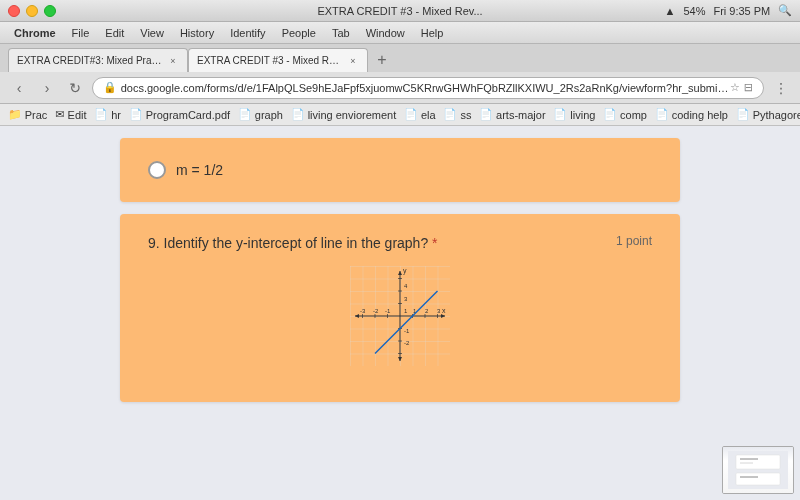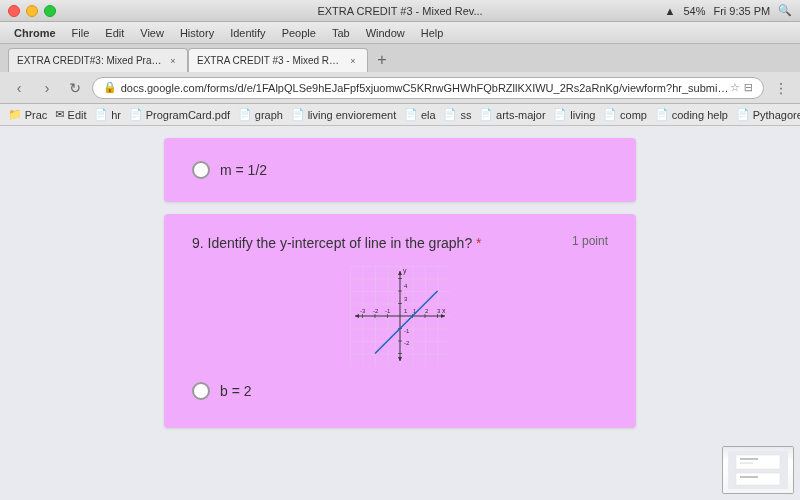--- a/index.html
+++ b/index.html
@@ -101,23 +101,23 @@
 
     
     .page-content {
       background: #e8eaf0;
       height: calc(500px - 22px - 22px - 28px - 32px - 22px);
       overflow-y: auto;
       padding: 0 0 10px 0;
     }
 
     .question-card {
-      background: #f0abfc;
+      background: #fdba74;
       margin: 12px auto;
-      width: 472px;
+      width: 560px;
       border-radius: 4px;
       padding: 20px 28px;
       box-shadow: 0 1px 3px rgba(0,0,0,0.1);
     }
 
     .question-header {
       display: flex;
       justify-content: space-between;
       align-items: flex-start;
       margin-bottom: 12px;
@@ -323,24 +323,20 @@
         <text x="25" y="-3" font-size="6" fill="#333">2</text>
         <text x="37" y="-3" font-size="6" fill="#333">3</text>
 
         <text x="42" y="-3" font-size="7" fill="#333">x</text>
         <text x="3" y="-43" font-size="7" fill="#333">y</text>
 
         <line x1="-25" y1="37.5" x2="37.5" y2="-25" stroke="#1565c0" stroke-width="1.5"></line>
       </svg>
     </div>
 
-    <div class="answer-option">
-      <div class="radio-circle"></div>
-      <span>b = 2</span>
-    </div>
   </div>
 
 </div>
 
 <div class="mini-thumbnail">
   <div class="mini-thumb-inner">
     <svg width="60" height="38" viewBox="0 0 60 38">
       <rect width="60" height="38" fill="#e8eaf0"></rect>
       <rect x="8" y="4" width="44" height="14" rx="1" fill="white" stroke="#ddd" stroke-width="0.5"></rect>
       <rect x="8" y="22" width="44" height="12" rx="1" fill="white" stroke="#ddd" stroke-width="0.5"></rect>

